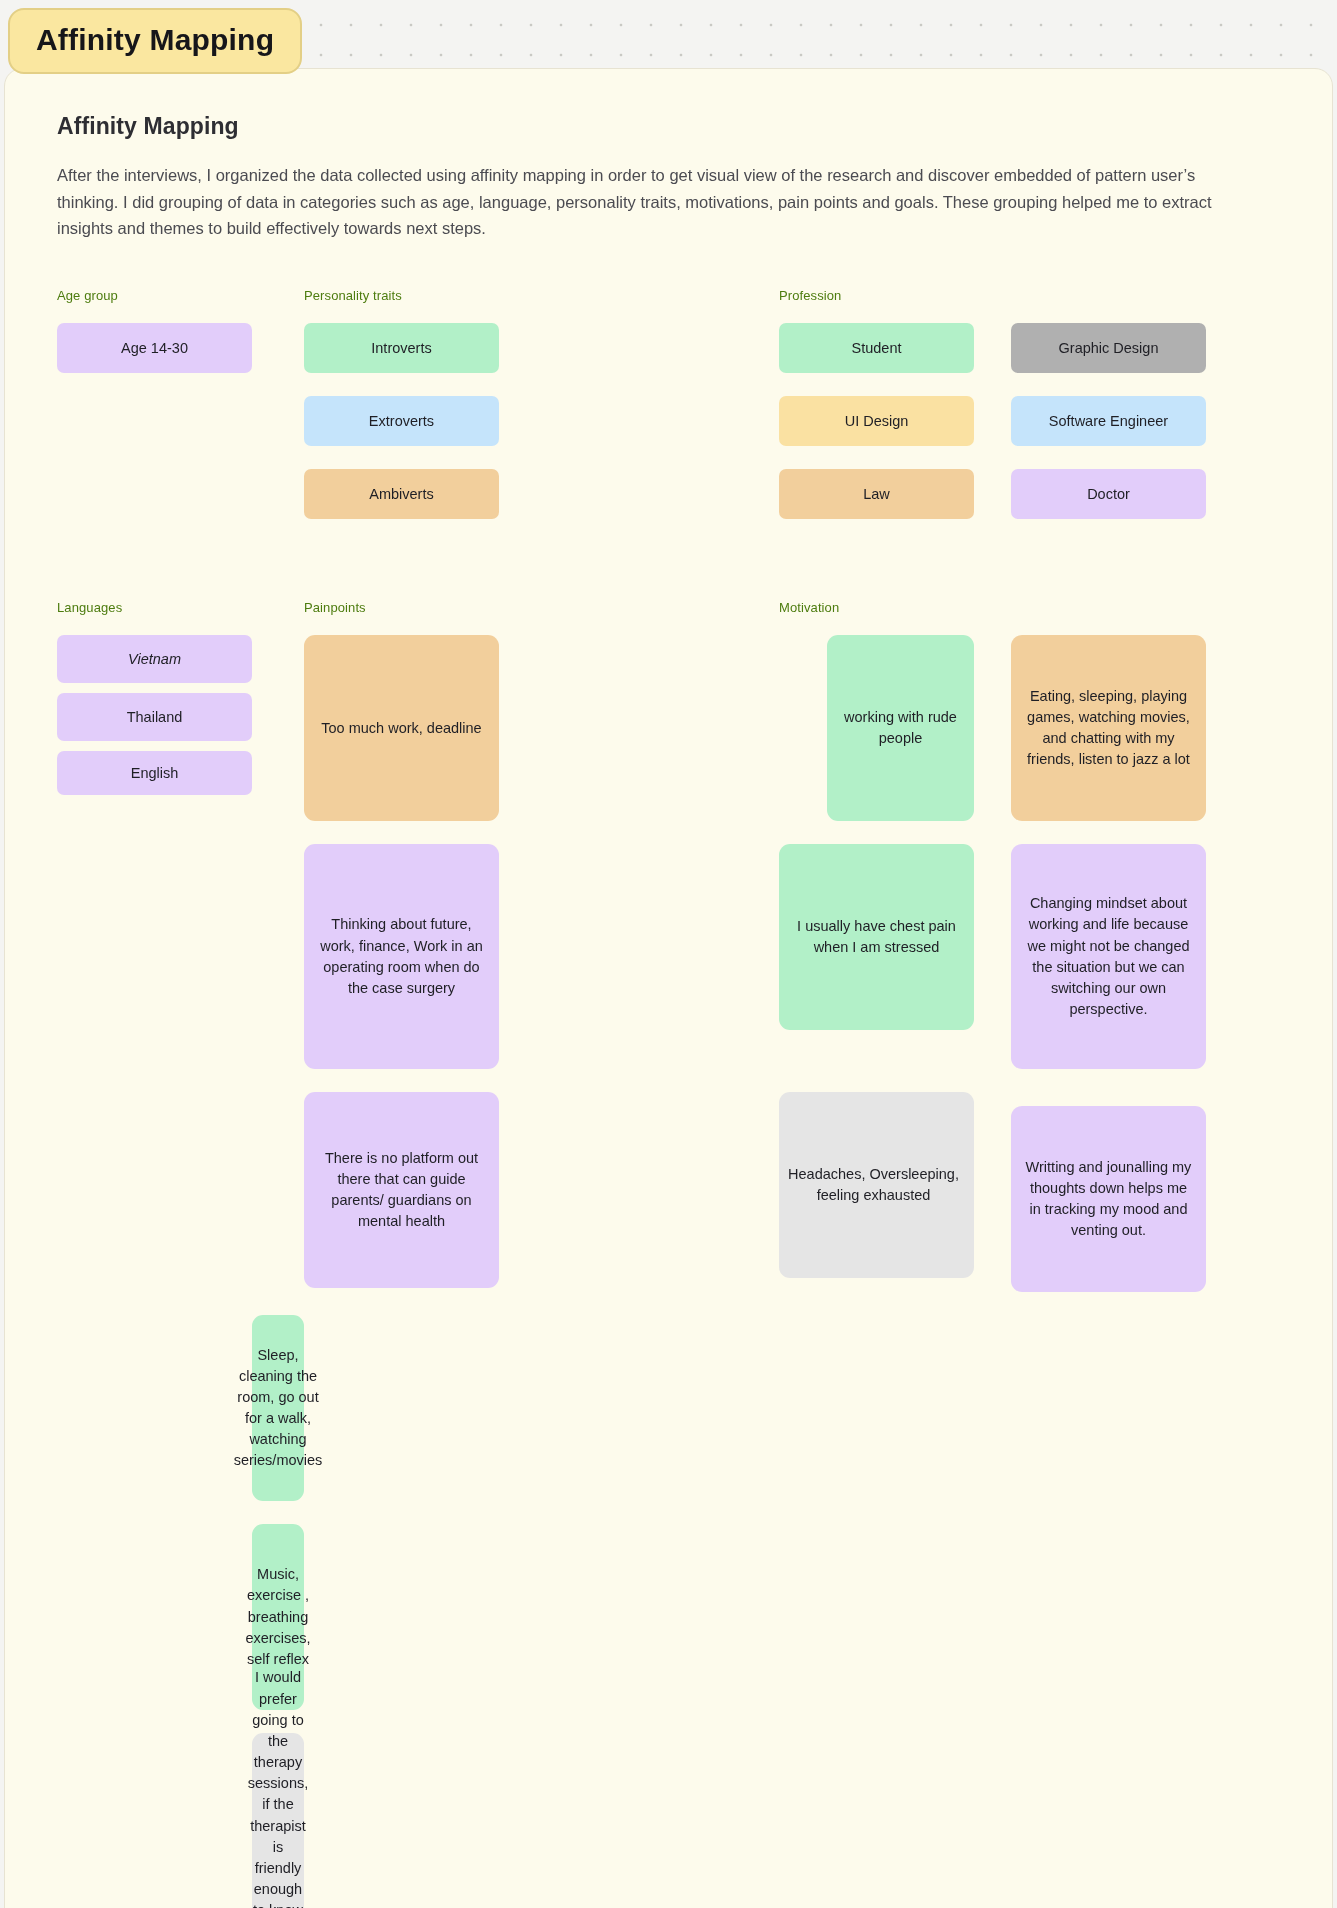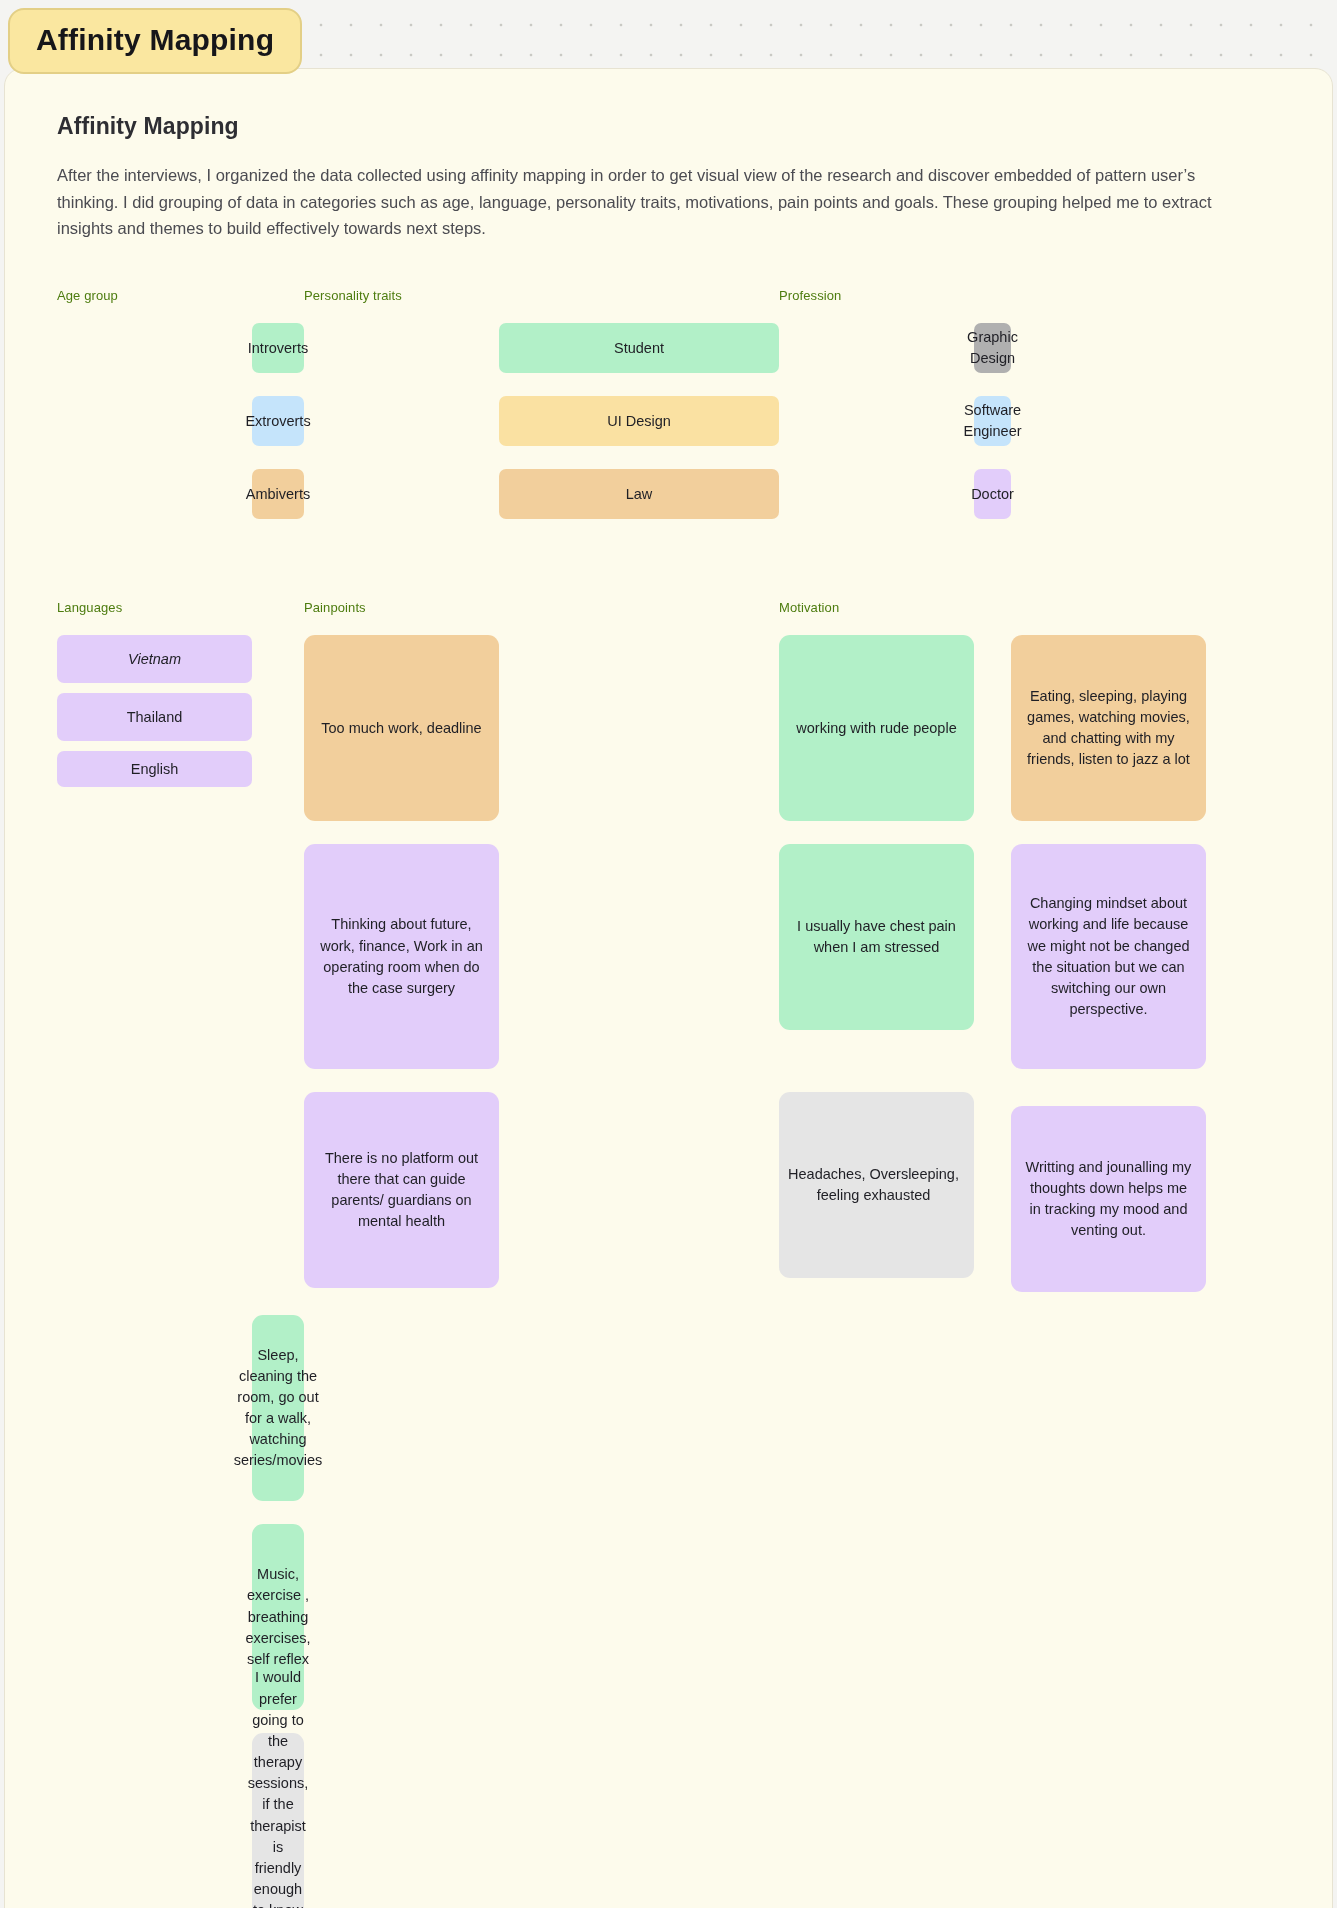--- a/index.html
+++ b/index.html
@@ -147,20 +147,23 @@
       <div></div>
       <div class="section-head">Personality traits</div>
       <div></div>
       <div class="section-head">Profession</div>
       <div></div>
       <div></div>
     </div>
 
     <div class="grid">
 
+      <div class="col">
+        <div class="card sm c-lav">Age 14-30</div>
+      </div>
       <div></div>
 
       <div class="col">
         <div class="card sm c-mint">Introverts</div>
         <div class="card sm c-blue">Extroverts</div>
         <div class="card sm c-sand">Ambiverts</div>
       </div>
       <div></div>
 
       <div class="col">
@@ -187,33 +190,33 @@
       <div class="section-head">Motivation</div>
       <div></div>
       <div></div>
     </div>
 
     <div class="grid">
 
       <div class="col">
         <div class="card c-lav" style="height:48px;margin-bottom:10px;border-radius:7px;font-style:italic;">Vietnam</div>
         <div class="card c-lav" style="height:48px;margin-bottom:10px;border-radius:7px;">Thailand</div>
-        <div class="card c-lav" style="height:36px;border-radius:7px;">English</div>
+        <div class="card c-lav" style="height:44px;border-radius:7px;">English</div>
       </div>
       <div></div>
 
       <div class="col">
         <div class="card tall c-sand" style="height:186px;">Too much work, deadline</div>
         <div class="card tall c-lav" style="height:225px;">Thinking about future, work, finance, Work in an operating room when do the case surgery</div>
         <div class="card tall c-lav" style="height:196px;">There is no platform out there that can guide parents/ guardians on mental health</div>
       </div>
       <div></div>
 
       <div class="col">
-        <div class="card tall c-mint" style="height:186px;">working with rude people</div>
+        <div class="card tall c-mint" style="height:186px;margin-left:48px;">working with rude people</div>
         <div class="card tall c-mint" style="height:186px;">I usually have chest pain when I am stressed</div>
         <div class="card tall c-gray2" style="height:186px;margin-top:39px;padding-left:6px;">Headaches, Oversleeping, feeling exhausted</div>
       </div>
       <div></div>
 
       <div class="col">
         <div class="card tall c-sand" style="height:186px;">Eating, sleeping, playing games, watching movies, and chatting with my friends, listen to jazz a lot</div>
         <div class="card tall c-lav" style="height:225px;">Changing mindset about working and life because we might not be changed the situation but we can switching our own perspective.</div>
         <div class="card tall c-lav" style="height:186px;margin-top:14px;">Writting and jounalling my thoughts down helps me in tracking my mood and venting out.</div>
       </div>

